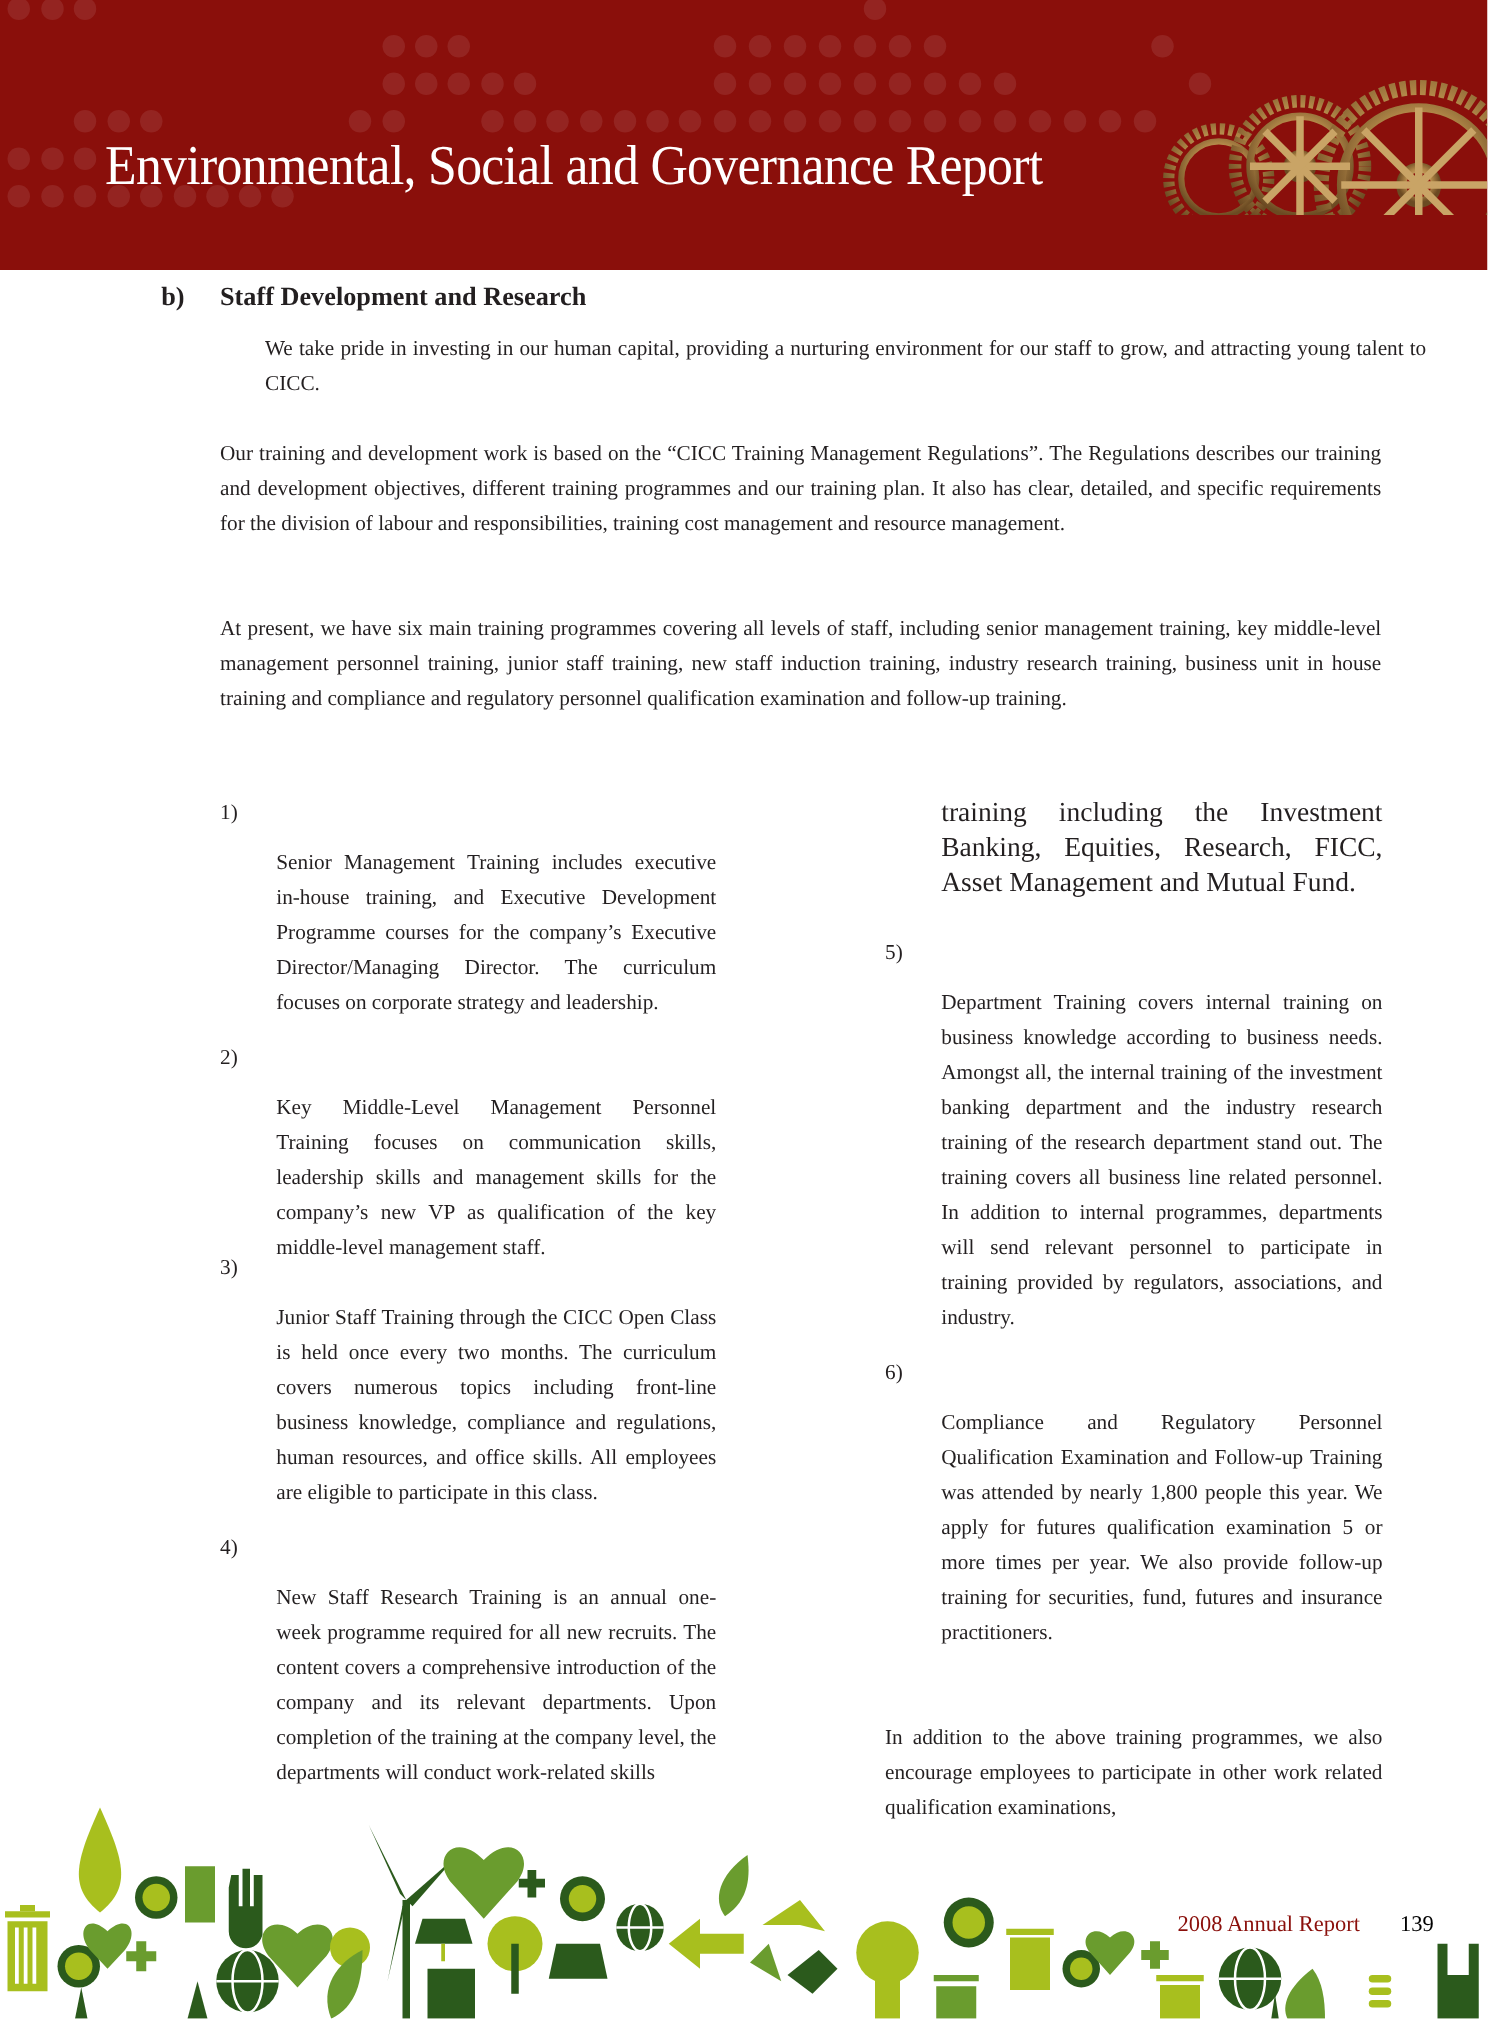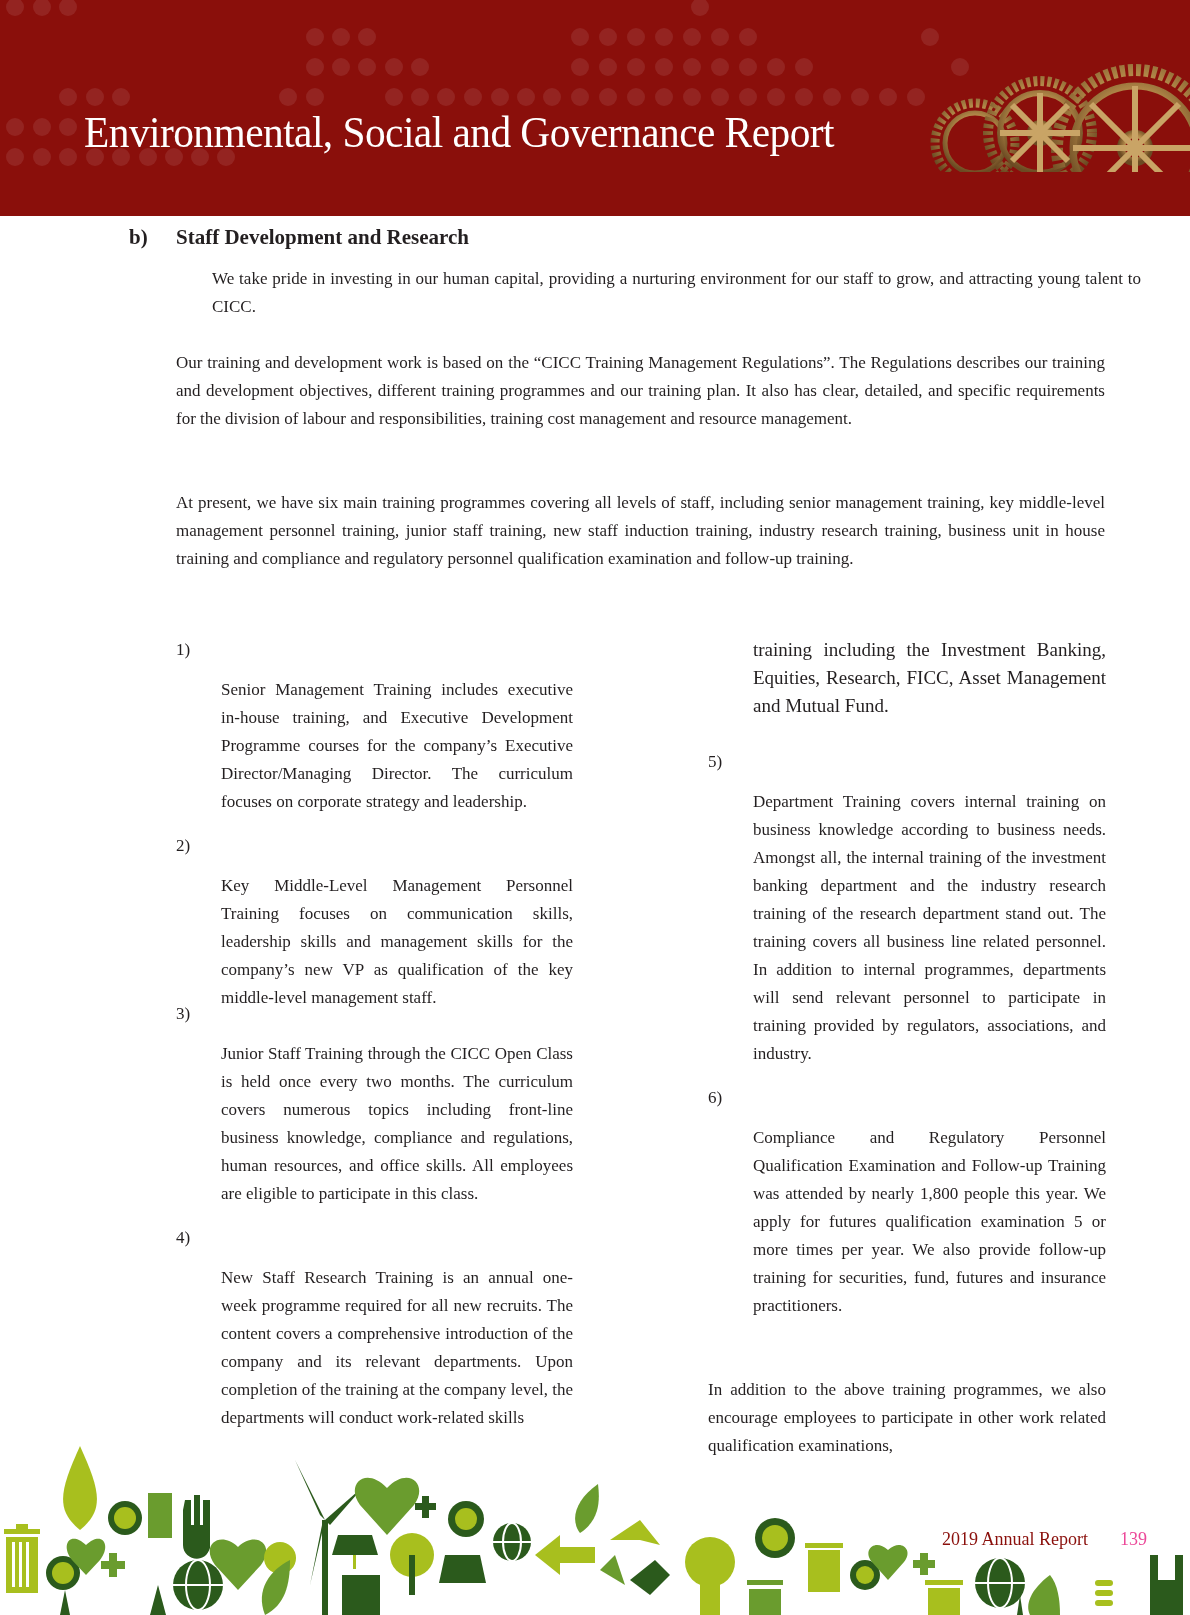--- a/index.html
+++ b/index.html
@@ -32,31 +32,31 @@
   .p2 { top: 349px; }
   .p3 { top: 489px; }
 
   .list-item { position: absolute; font-size: 17px; line-height: 28px; }
   .list-num { position: absolute; left: 0; top: 0; }
   .list-text { position: absolute; text-align: justify; margin-top: 40px; }
   .left-col .list-item { left: 176px; }
   .left-col .list-text { left: 45px; width: 352px; }
   .right-col .list-item { left: 708px; }
   .right-col .list-text { left: 45px; width: 353px; }
-  .cont { position: absolute; left: 753px; top: 636px; width: 353px; font-size: 19px; line-height: 28px; text-align: justify; }
+  .cont { position: absolute; left: 753px; top: 636px; width: 353px; font-size: 22px; line-height: 28px; text-align: justify; }
   .closing { position: absolute; left: 708px; top: 1336px; width: 398px; font-size: 17px; line-height: 28px; text-align: justify; margin-top: 40px; }
 
   .footer-art { position: absolute; left: 0; top: 1440px; width: 1190px; height: 175px; }
   .footer-label {
     position: absolute; left: 942px; top: 1529px;
     font-size: 18px; color: #8a0f0b;
   }
   .footer-page {
     position: absolute; left: 1120px; top: 1529px;
-    font-size: 18px; color: #ec4899;
+    font-size: 18px; color: #000000;
   }
 </style>
 </head>
 <body>
 
 <div class="banner">
   <svg class="dots" viewBox="0 0 1190 172">
     <g fill="#ffffff" fill-opacity="0.09">
       <circle cx="15" cy="7" r="9"></circle>
         <circle cx="42" cy="7" r="9"></circle>
@@ -336,14 +336,14 @@
       <rect x="1095" y="1580" width="18" height="6" rx="3"></rect>
       <rect x="1095" y="1590" width="18" height="6" rx="3"></rect>
       <rect x="1095" y="1600" width="18" height="6" rx="3"></rect>
     </g>
   <path d="M1150 1555 L1158 1555 L1158 1580 L1175 1580 L1175 1555 L1183 1555 L1183 1615 L1150 1615 Z" fill="#2b5a1c"></path>
   <polygon points="60,1615 65,1590 70,1615" fill="#2b5a1c"></polygon>
   <polygon points="150,1615 158,1585 166,1615" fill="#2b5a1c"></polygon>
   <path d="M265 1615 C255 1590 270 1570 290 1560 C290 1585 285 1605 265 1615 Z" fill="#6a9c2e"></path>
 </svg>
 
-<div class="footer-label">2019 Annual Report</div>
+<div class="footer-label">2008 Annual Report</div>
 <div class="footer-page">139</div>
 
 </body></html>

